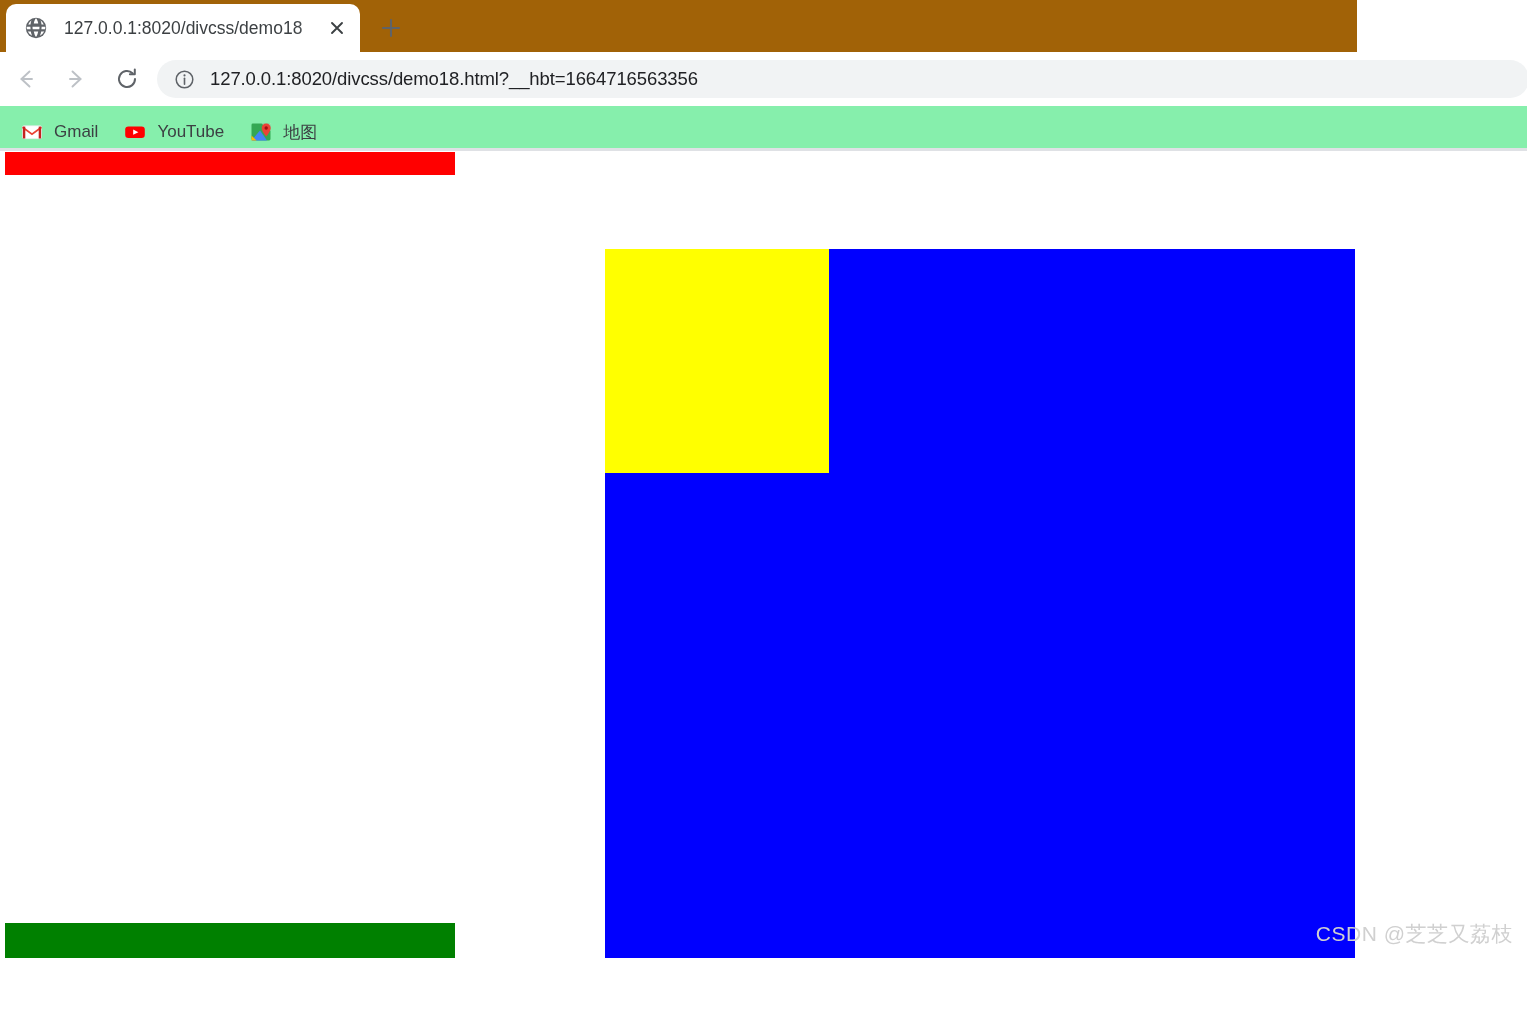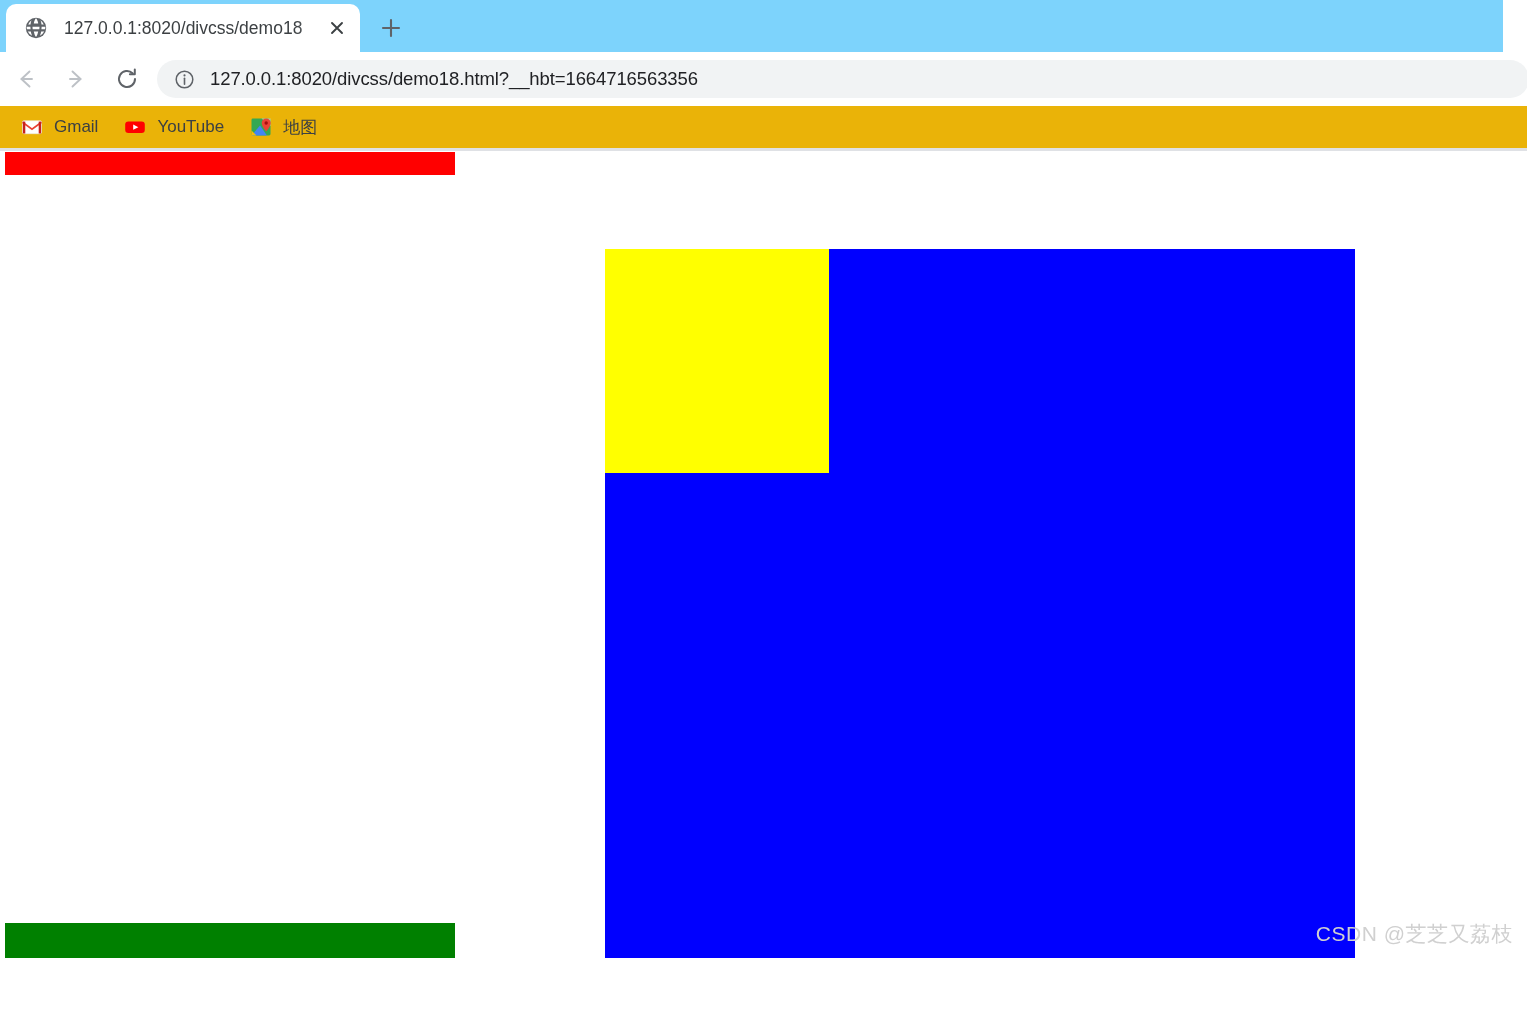--- a/index.html
+++ b/index.html
@@ -15,22 +15,22 @@
     width: 1527px;
     height: 1009px;
     overflow: hidden;
     background: #ffffff;
   }
 
   
   .tabstrip {
     position: absolute;
     left: 0; top: 0;
-    width: 1503px; height: 52px;
-    background: #7dd3fc;
+    width: 1357px; height: 52px;
+    background: #a16207;
   }
 
   .tab {
     position: absolute;
     left: 6px; top: 4px;
     width: 354px; height: 48px;
     background: #ffffff;
     border-radius: 10px 10px 0 0;
     display: flex;
     align-items: center;
@@ -117,23 +117,23 @@
     color: #202124;
     white-space: nowrap;
     letter-spacing: -0.1px;
   }
 
   
   .bookmarks {
     position: absolute;
     left: 0; top: 106px;
     width: 1527px; height: 42px;
-    background: #eab308;
-    display: flex;
-    align-items: center;
+    background: #86efac;
+    display: flex;
+    align-items: flex-end;
     padding-left: 12px;
     box-sizing: border-box;
   }
 
   .bm {
     display: flex;
     align-items: center;
     height: 32px;
     padding: 0 9px;
     border-radius: 4px;

